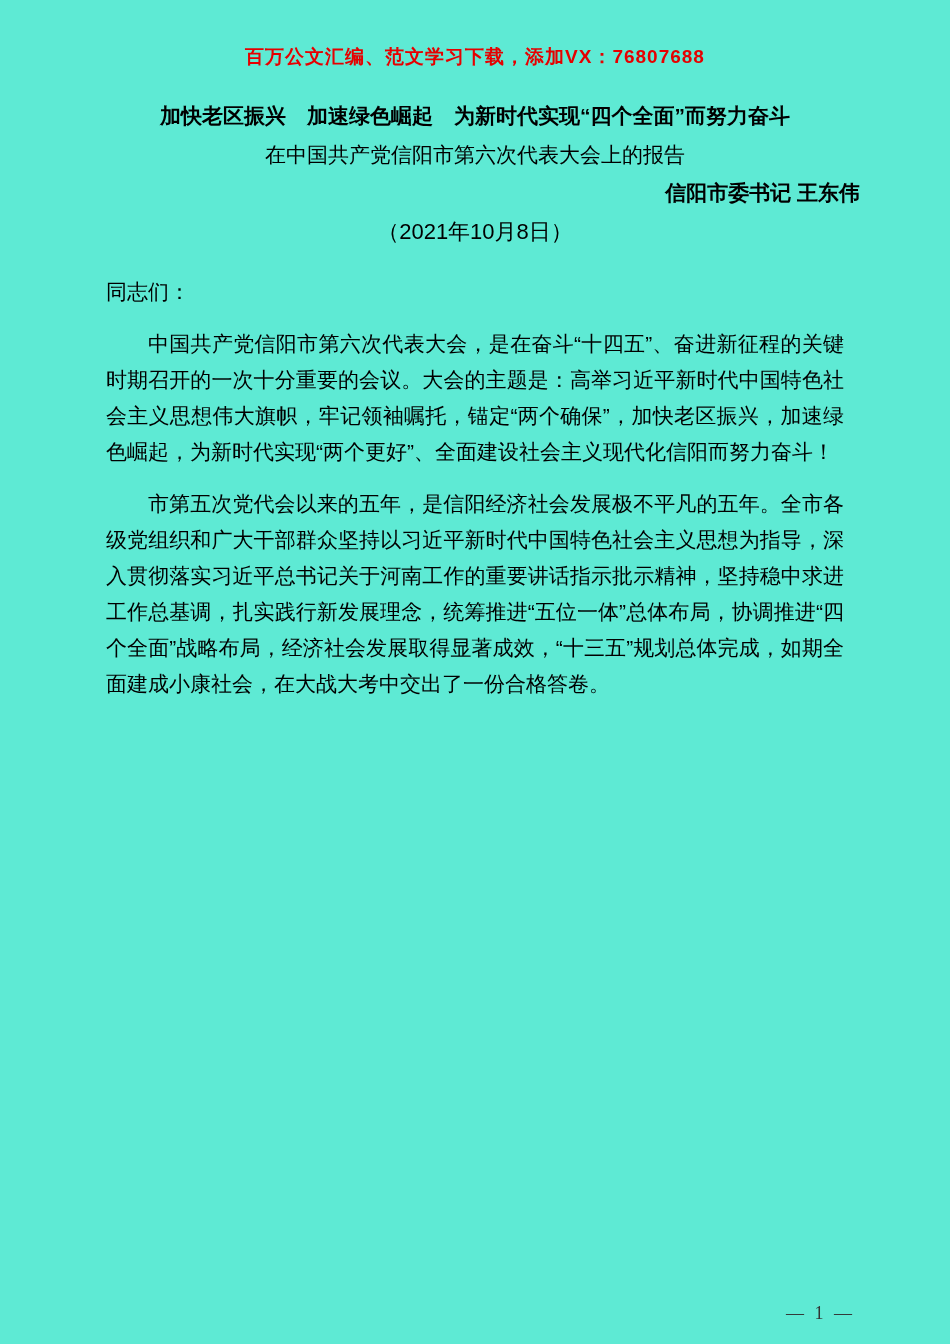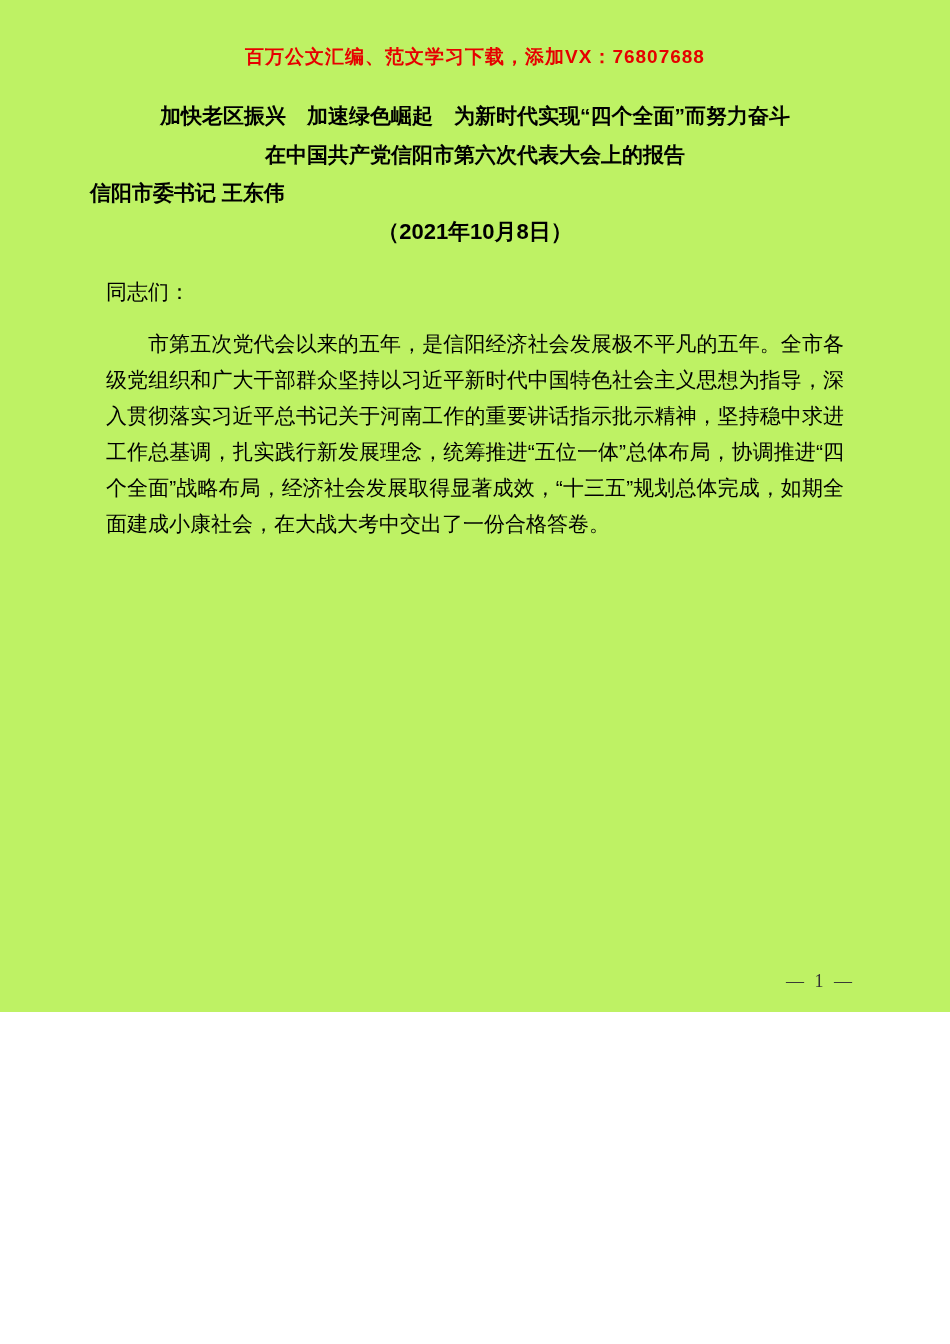--- a/index.html
+++ b/index.html
@@ -7,57 +7,57 @@
   body {
     width: 950px;
     height: 1344px;
     font-family: "Liberation Sans", "DejaVu Sans", sans-serif;
     color: #000000;
     position: relative;
     overflow: hidden;
   }
   .page {
     width: 950px;
-    height: 1012px;
+    height: 1344px;
     padding: 44px 90px 0 90px;
     position: relative;
-    background: #bef264;
+    background: #5eead4;
   }
   .header-notice {
     font-size: 19px;
     font-weight: 700;
     text-align: center;
     letter-spacing: 1px;
     margin: 0 0 26px 0;
   }
   .title {
     font-size: 21px;
     font-weight: 700;
     text-align: center;
     line-height: 39px;
     margin: 0;
     color: #000000;
   }
   .subtitle {
     font-size: 21px;
-    font-weight: 700;
+    font-weight: 400;
     text-align: center;
     line-height: 39px;
     margin: 0;
   }
   .byline {
     font-size: 21px;
     font-weight: 700;
-    text-align: left;
+    text-align: right;
     line-height: 38px;
     margin: 0;
   }
   .dateline {
     font-size: 22px;
-    font-weight: 700;
+    font-weight: 400;
     text-align: center;
     line-height: 40px;
     margin: 0;
   }
   .body-text {
     margin-top: 22px;
     font-size: 21px;
     line-height: 36px;
     text-align: justify;
     text-justify: inter-ideograph;
@@ -87,19 +87,20 @@
 
   <h2 class="subtitle">在中国共产党信阳市第六次代表大会上的报告</h2>
 
   <div class="byline">信阳市委书记 王东伟</div>
 
   <div class="dateline">（2021年10月8日）</div>
 
   <div class="body-text">
     <p class="salutation">同志们：</p>
     <div id="paragraphs">
+        <p class="para">中国共产党信阳市第六次代表大会，是在奋斗“十四五”、奋进新征程的关键时期召开的一次十分重要的会议。大会的主题是：高举习近平新时代中国特色社会主义思想伟大旗帜，牢记领袖嘱托，锚定“两个确保”，加快老区振兴，加速绿色崛起，为新时代实现“两个更好”、全面建设社会主义现代化信阳而努力奋斗！</p>
         <p class="para">市第五次党代会以来的五年，是信阳经济社会发展极不平凡的五年。全市各级党组织和广大干部群众坚持以习近平新时代中国特色社会主义思想为指导，深入贯彻落实习近平总书记关于河南工作的重要讲话指示批示精神，坚持稳中求进工作总基调，扎实践行新发展理念，统筹推进“五位一体”总体布局，协调推进“四个全面”战略布局，经济社会发展取得显著成效，“十三五”规划总体完成，如期全面建成小康社会，在大战大考中交出了一份合格答卷。</p>
       </div>
   </div>
 
   <div class="page-number">— 1 —</div>
 
 </div>
 
 </body></html>

